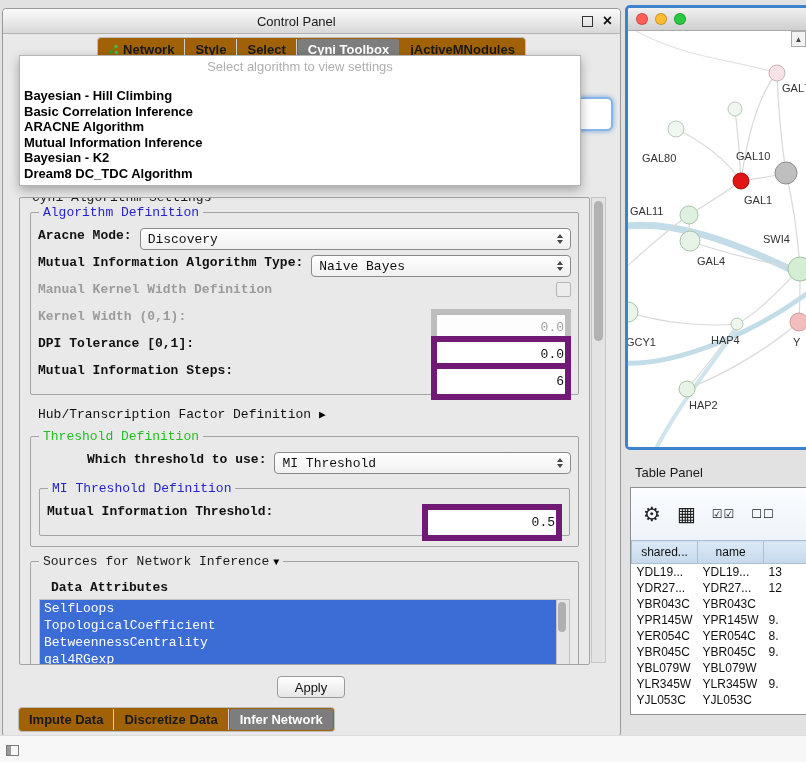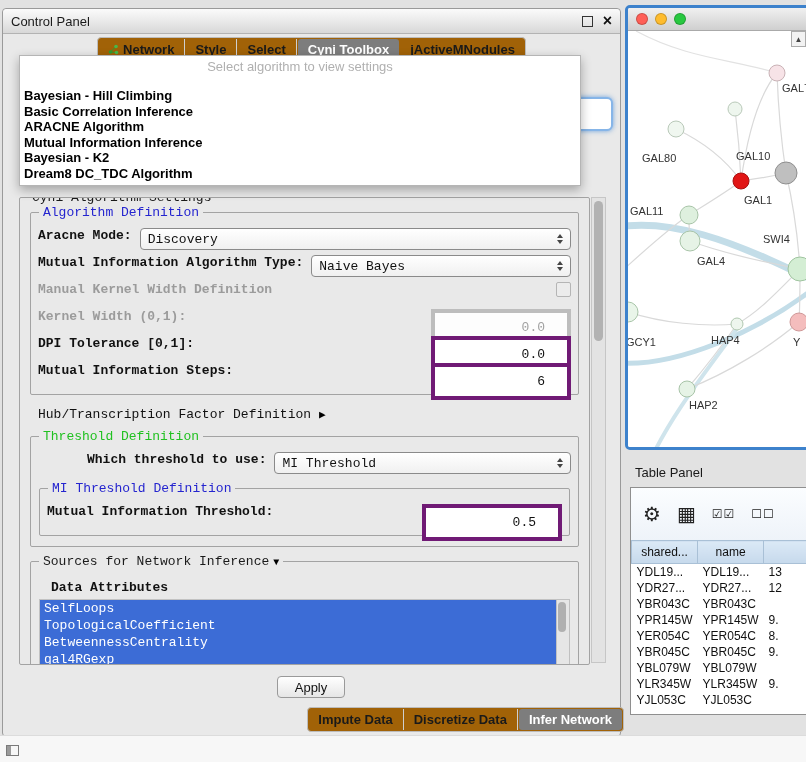--- a/index.html
+++ b/index.html
@@ -1,21 +1,21 @@
 <!DOCTYPE html>
 <html><head>
 <meta charset="utf-8">
 <style>
   html,body{margin:0;padding:0;}
   body{font-family:"Liberation Sans","DejaVu Sans",sans-serif;}
   .page{position:relative;width:806px;height:762px;background:#e2e2e2;overflow:hidden;font-size:13px;color:#111;}
 
   
   .cpanel{position:absolute;left:2px;top:8px;width:617px;height:727px;background:#e9e9e9;border:1px solid #9a9a9a;border-radius:4px;}
-  .titlebar{height:24px;background:linear-gradient(#fbfbfb,#d8d8d8);border-bottom:1px solid #b3b3b3;border-radius:4px 4px 0 0;display:flex;align-items:center;padding:0 8px;}
+  .titlebar{height:24px;background:linear-gradient(#fbfbfb,#d8d8d8);border-bottom:1px solid #b3b3b3;border-radius:4px 4px 0 0;display:flex;align-items:center;padding:0 8px;text-align:center;}
   .titlebar .title{flex:1;font-size:13px;color:#1a1a1a;}
   .float-ico{width:9px;height:9px;border:1.5px solid #333;margin-right:10px;}
   .close-ico{font-size:16px;font-weight:bold;color:#111;line-height:16px;cursor:default;}
 
   .tabrow{position:absolute;left:0;top:28px;width:100%;display:flex;justify-content:center;}
   .tabgroup{display:inline-flex;align-items:center;background:#a16207;border:1px solid #bcbcbc;border-radius:4px;overflow:hidden;font-weight:bold;}
   .tab{padding:3px 10px;font-size:13px;color:#1a1a1a;border-right:1px solid #cfcfcf;display:flex;align-items:center;gap:4px;white-space:nowrap;}
   .tab:last-child{border-right:none;}
   .tab.sel{background:#7d7d7d;color:#fff;border-radius:3px;border-right:none;margin:1px;}
 
@@ -43,41 +43,41 @@
   .row .spacer{flex:1;}
   .row.indent{margin-left:56px;}
 
   .combo{flex:1;height:22px;background:linear-gradient(#ffffff,#f0f0f0);border:1px solid #8a8a8a;border-radius:4px;display:flex;align-items:center;padding:0 7px;box-sizing:border-box;}
   .combo-val{flex:1;font-size:13px;color:#111;}
   .combo-arrows{display:flex;flex-direction:column;gap:2px;margin-left:4px;}
   .combo-arrows i{display:block;width:0;height:0;border-left:3.5px solid transparent;border-right:3.5px solid transparent;}
   .combo-arrows i.up{border-bottom:4px solid #444;}
   .combo-arrows i.dn{border-top:4px solid #444;}
 
-  .field{width:140px;height:37px;background:#fff;border:4px solid #701a75;display:flex;align-items:center;justify-content:flex-end;padding:0 22px;box-sizing:border-box;font-size:13px;}
+  .field{width:140px;height:37px;background:#fff;border:6px solid #701a75;display:flex;align-items:center;justify-content:flex-end;padding:0 1px;box-sizing:border-box;font-size:13px;}
   .field.dis{border-color:#bdbdbd;color:#a2a2a2;background:#fdfdfd;}
   .checkbox{width:13px;height:13px;border:1px solid #b5b5b5;border-radius:2px;background:#ececec;}
 
   .hub-row{display:flex;align-items:center;margin:12px 18px 14px;font-size:13px;color:#111;}
   .hub-row .tri{margin-left:8px;font-size:11px;color:#000;}
 
   .src-title-tri{font-size:10px;color:#000;margin-left:4px;}
   .attr-label{font-weight:bold;font-size:13px;margin:8px 20px 4px;}
   .attr-wrap{display:flex;margin:0 8px 6px;height:72px;}
   .attr-list{flex:1;background:#fff;border:1px solid #c2c2c2;overflow:hidden;}
   .attr-item{height:17px;line-height:17px;padding-left:4px;background:#3c6cd6;color:#fff;font-size:13px;white-space:nowrap;}
   .attr-scroll{width:12px;background:#e6e6e6;border:1px solid #c0c0c0;border-left:none;position:relative;}
   .attr-scroll .thumb{position:absolute;left:1px;top:2px;width:8px;height:30px;background:#b0b0b0;border-radius:4px;}
 
   .main-scroll{position:absolute;left:588px;top:188px;width:15px;height:466px;background:#e3e3e3;border:1px solid #c6c6c6;box-sizing:border-box;}
   .main-scroll .thumb{position:absolute;left:2px;top:3px;width:9px;height:140px;background:#b2b2b2;border-radius:5px;}
 
   .apply-btn{position:absolute;left:274px;top:667px;width:68px;height:22px;background:linear-gradient(#ffffff,#e6e6e6);border:1px solid #9a9a9a;border-radius:4px;font-size:13px;font-family:inherit;color:#111;display:flex;align-items:center;justify-content:center;}
 
-  .bottom-tabrow{position:absolute;left:4px;top:698px;width:100%;display:flex;justify-content:flex-end;}
+  .bottom-tabrow{position:absolute;left:15px;top:698px;width:100%;display:flex;justify-content:flex-start;}
 
   
   .netwin{position:absolute;left:625px;top:5px;width:230px;height:445px;border:3px solid #3d82cc;border-radius:5px;background:#fff;box-sizing:border-box;overflow:hidden;}
   .net-titlebar{height:22px;background:linear-gradient(#f0f0f0,#cfcfcf);border-bottom:1px solid #aaa;display:flex;align-items:center;padding:0 8px;gap:7px;}
   .tl{width:12px;height:12px;border-radius:50%;border:1px solid rgba(0,0,0,.2);box-sizing:border-box;}
   .net-canvas{width:224px;height:417px;background:#fff;}
   .scroll-stub{position:absolute;left:791px;top:31px;width:15px;height:16px;background:#f2f2f2;border:1px solid #ababab;box-sizing:border-box;display:flex;align-items:center;justify-content:center;font-size:8px;color:#444;z-index:6;}
 
   
   .tp-label{position:absolute;left:635px;top:465px;font-size:13px;color:#1a1a1a;}

